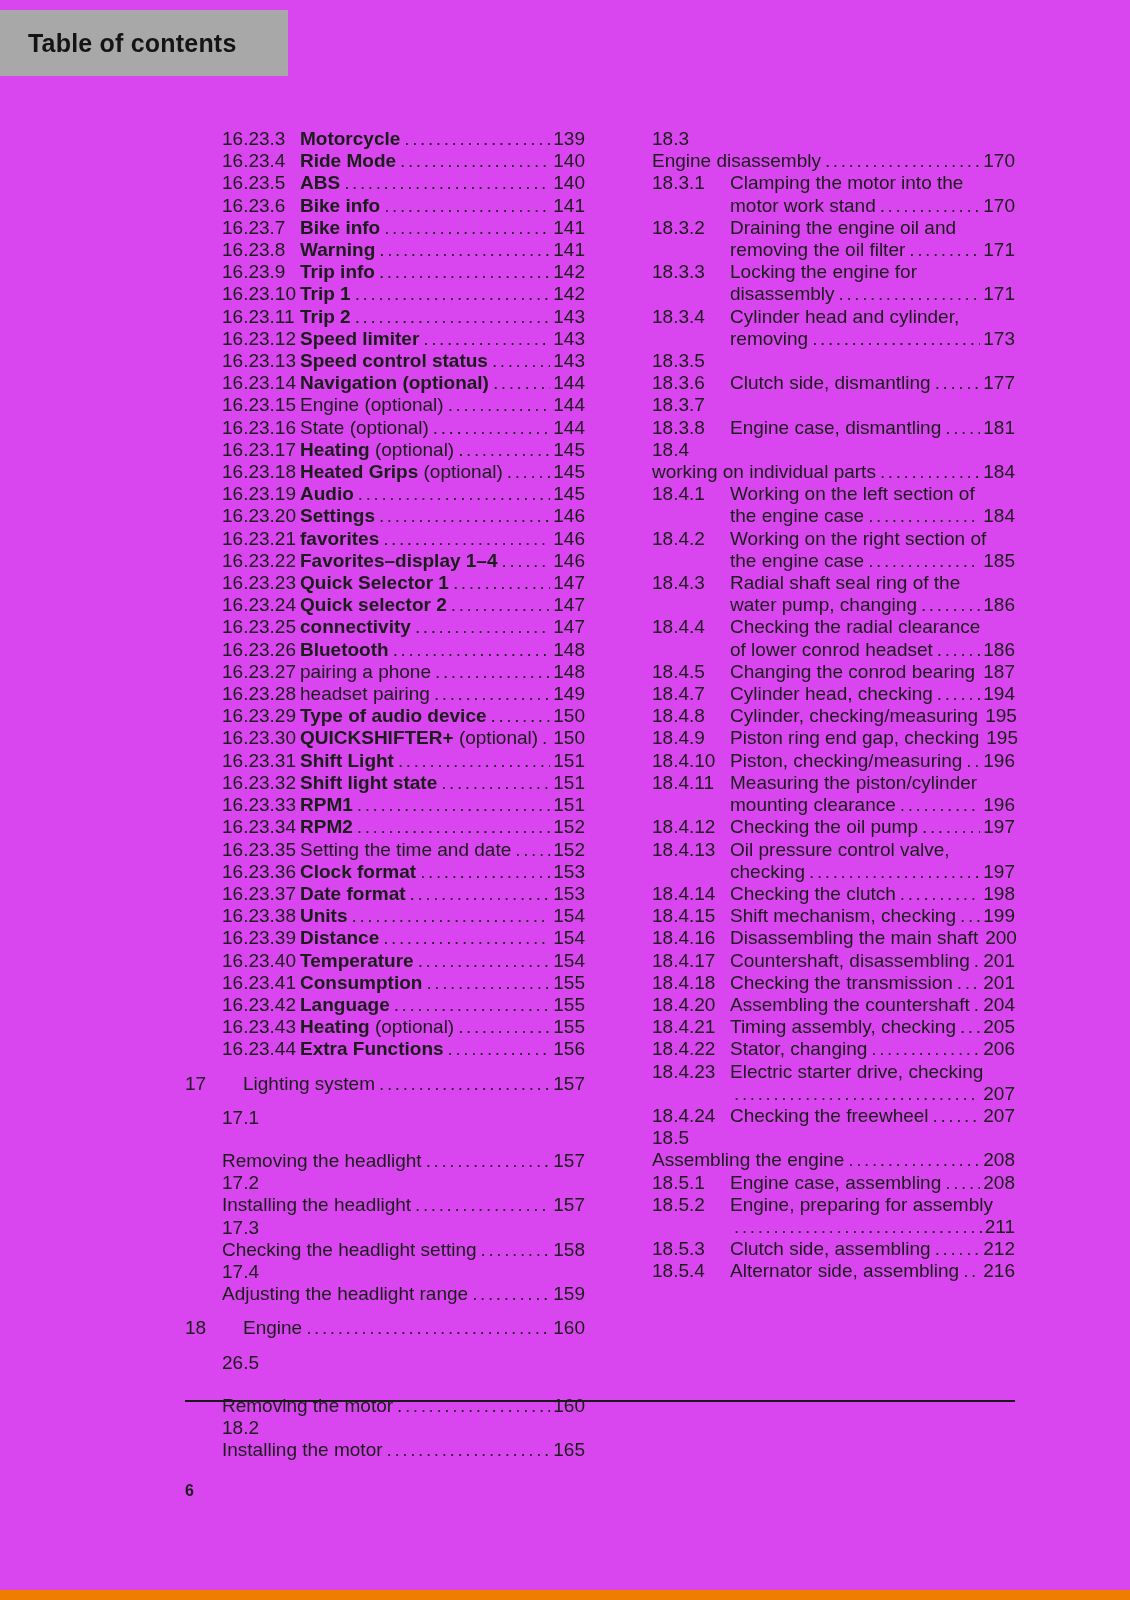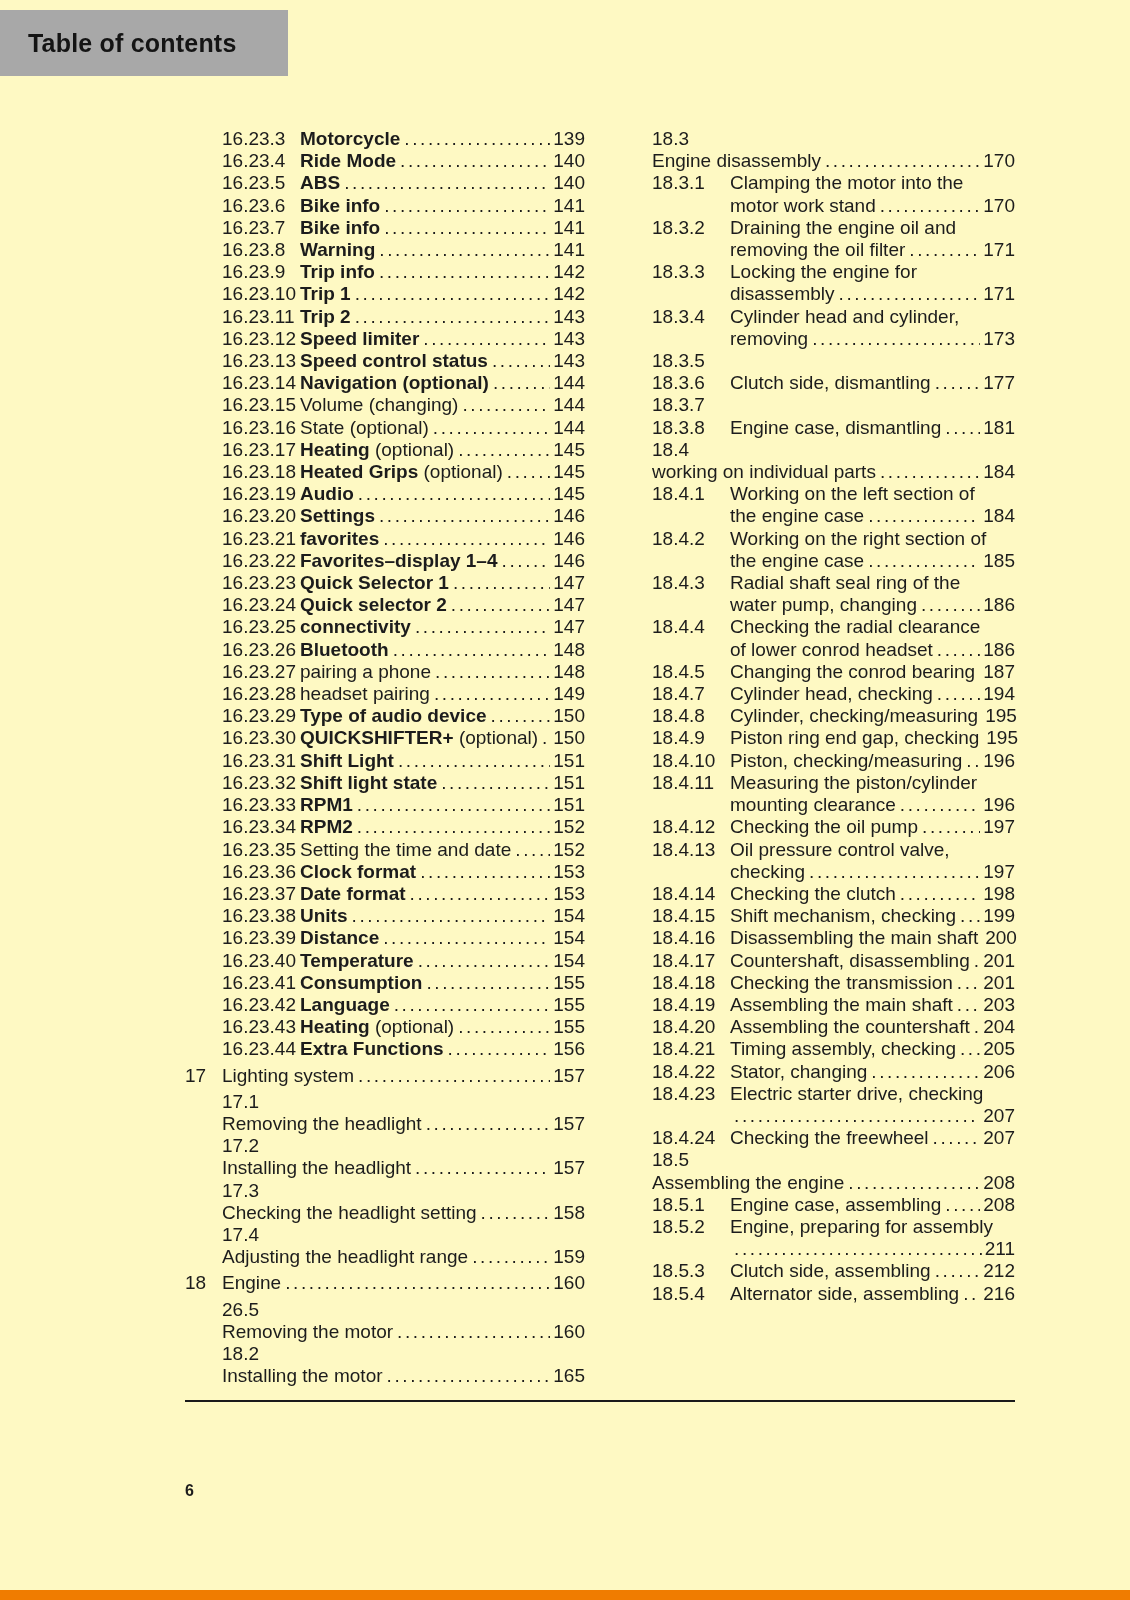--- a/index.html
+++ b/index.html
@@ -1,21 +1,21 @@
 <!DOCTYPE html>
 <html><head>
 <meta charset="utf-8">
 <style>
   * { margin: 0; padding: 0; box-sizing: border-box; }
   html, body { background: #ffffff; }
   .page-canvas {
     position: relative;
     width: 1130px;
     height: 1600px;
-    background: #fef9c3;
+    background: #d946ef;
     font-family: "Liberation Sans", sans-serif;
     color: var(--text, #1c1c1c);
     overflow: hidden;
   }
   .header-box {
     position: absolute;
     top: 10px;
     left: 0;
     width: 288px;
     height: 66px;
@@ -34,21 +34,21 @@
     position: absolute;
     top: 128px;
     left: 185px;
     width: 830px;
     display: flex;
   }
   .col { width: 400px; font-size: 19px; line-height: 22.2px; }
   .col-left { margin-right: 30px; }
 
   .entry { display: flex; }
-  .entry.gap { margin-top: 4px; }
+  .entry.gap { margin-top: 12px; gap: 21px; }
   .entry .num { flex: 0 0 auto; }
   .lvl1 .num { width: 37px; }
   .lvl2 { margin-left: 37px; flex-direction: column; }
   .lvl2 .num { width: 58px; }
   .lvl3 { margin-left: 37px; }
   .lvl3 .num { width: 78px; }
 
   .body { flex: 1 1 auto; min-width: 0; display: block; }
   .line { display: flex; align-items: baseline; }
   .t { white-space: pre; }
@@ -210,21 +210,21 @@
               <span class="t b">Navigation (optional)</span>
               <span class="dots"></span>
               <span class="page-num">144</span>
             </span>
           </span>
         </div>
         <div class="entry lvl3">
           <span class="num">16.23.15</span>
           <span class="body">
             <span class="line">
-              <span class="t">Volume (changing)</span>
+              <span class="t">Engine (optional)</span>
               <span class="dots"></span>
               <span class="page-num">144</span>
             </span>
           </span>
         </div>
         <div class="entry lvl3">
           <span class="num">16.23.16</span>
           <span class="body">
             <span class="line">
               <span class="t">State (optional)</span>
@@ -875,30 +875,20 @@
             </span>
           </span>
         </div>
         <div class="entry lvl3">
           <span class="num">18.4.18</span>
           <span class="body">
             <span class="line">
               <span class="t">Checking the transmission</span>
               <span class="dots"></span>
               <span class="page-num">201</span>
-            </span>
-          </span>
-        </div>
-        <div class="entry lvl3">
-          <span class="num">18.4.19</span>
-          <span class="body">
-            <span class="line">
-              <span class="t">Assembling the main shaft</span>
-              <span class="dots"></span>
-              <span class="page-num">203</span>
             </span>
           </span>
         </div>
         <div class="entry lvl3">
           <span class="num">18.4.20</span>
           <span class="body">
             <span class="line">
               <span class="t">Assembling the countershaft</span>
               <span class="dots"></span>
               <span class="page-num">204</span>

